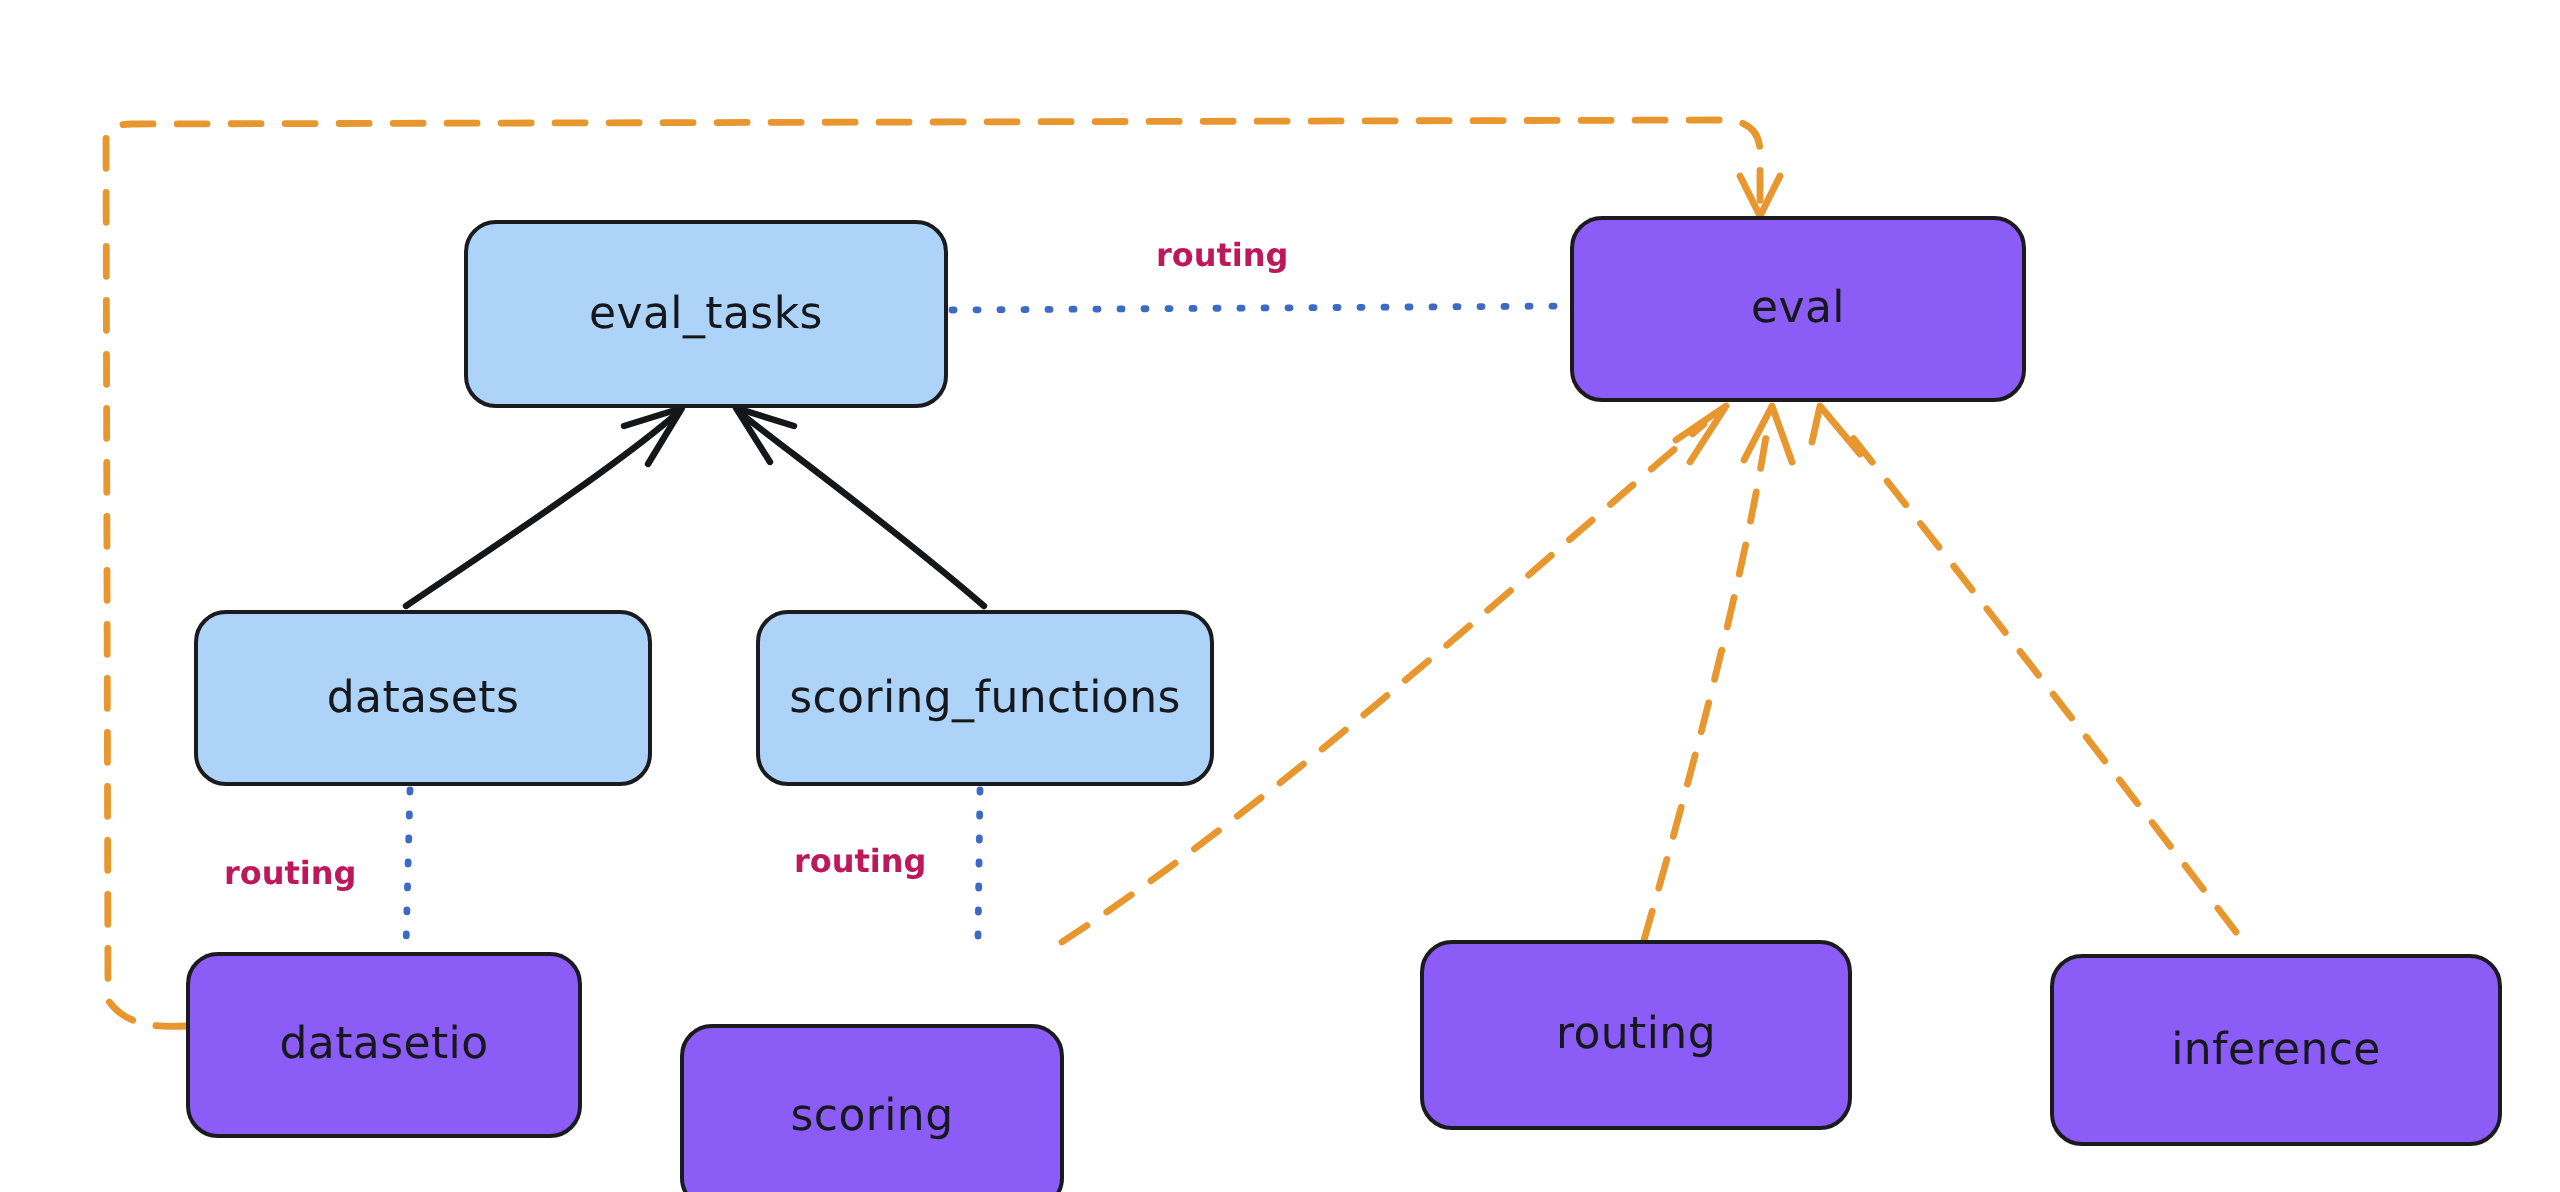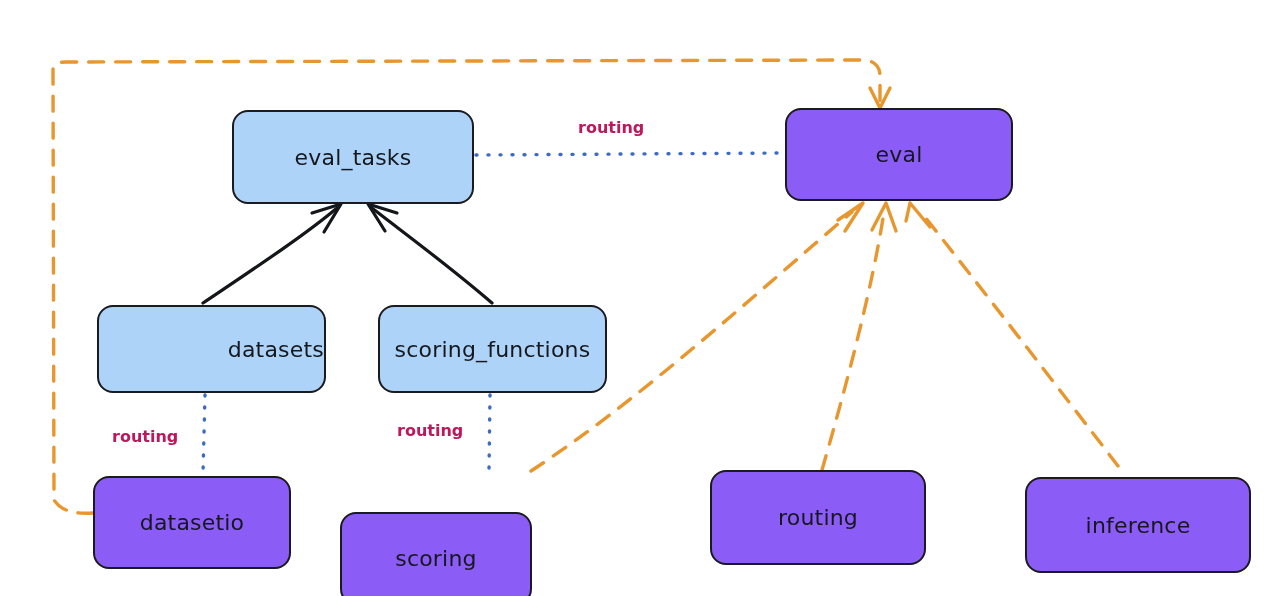--- a/index.html
+++ b/index.html
@@ -90,21 +90,21 @@
   </svg>
 
   <div class="node blue" style="left:232px;top:110px;width:242px;height:94px;">
     <span class="lbl">eval_tasks</span>
   </div>
 
   <div class="node green" style="left:785px;top:108px;width:228px;height:93px;">
     <span class="lbl">eval</span>
   </div>
 
-  <div class="node blue" style="left:97px;top:305px;width:229px;height:88px;justify-content:flex-end;">
+  <div class="node blue" style="left:97px;top:305px;width:229px;height:88px;">
     <span class="lbl">datasets</span>
   </div>
 
   <div class="node blue" style="left:378px;top:305px;width:229px;height:88px;">
     <span class="lbl">scoring_functions</span>
   </div>
 
   <div class="node green" style="left:93px;top:476px;width:198px;height:93px;">
     <span class="lbl">datasetio</span>
   </div>

